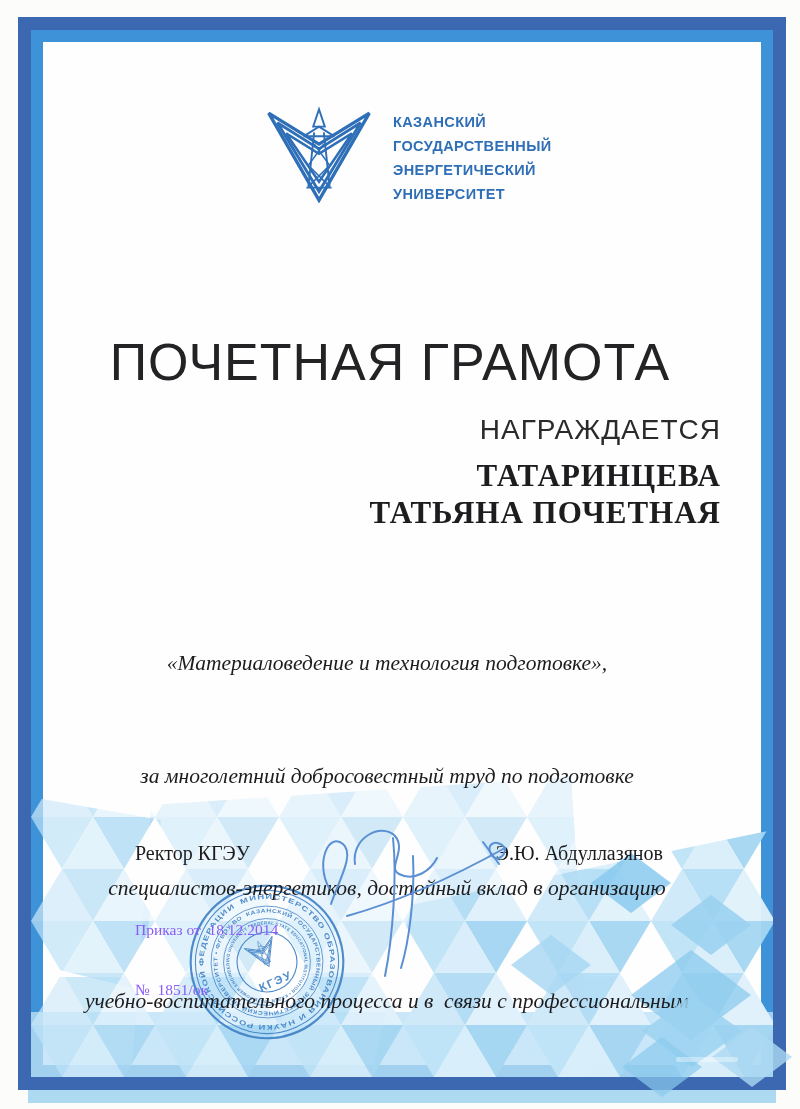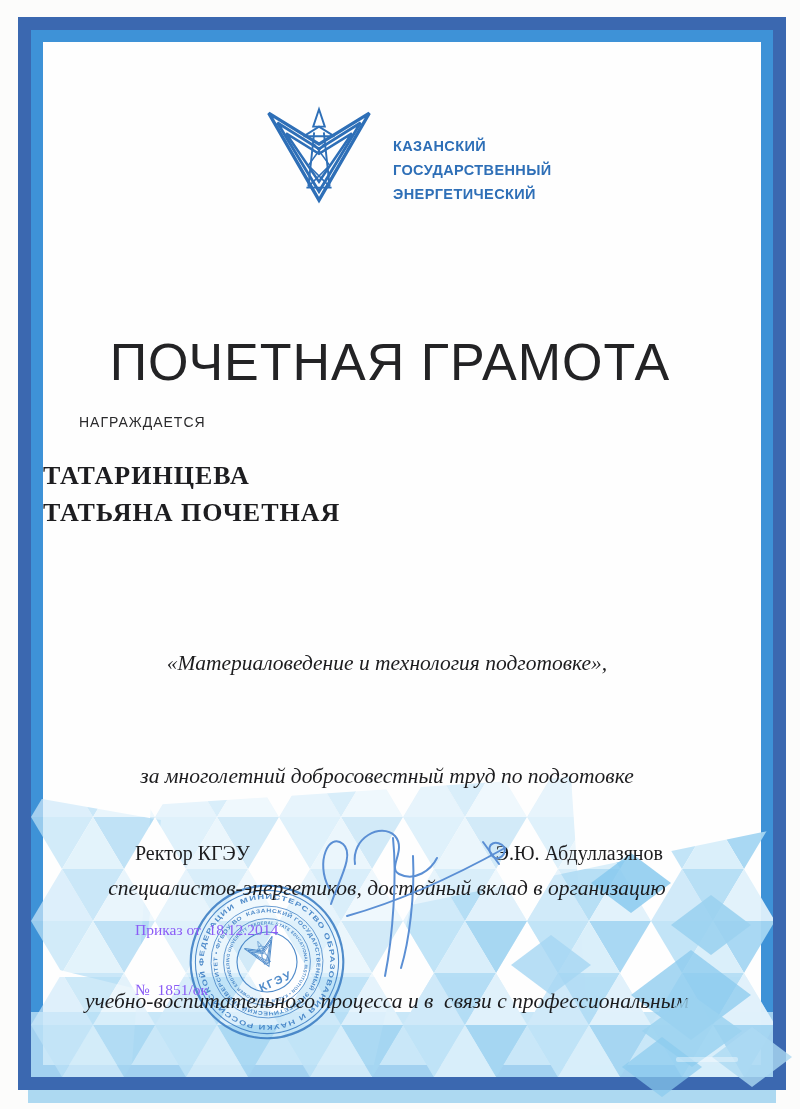--- a/index.html
+++ b/index.html
@@ -24,24 +24,24 @@
     background:rgba(255,255,255,.38); border-radius:2px; }
 
   
   .logo-row { position:absolute; left:212px; top:44px; display:flex; align-items:flex-end; }
   .logo-svg { width:128px; height:120px; color:#2e6fb7; }
   .logo-text { margin-left:10px; color:#2e6fb7; font-weight:bold; font-size:14.5px;
     line-height:24px; letter-spacing:.4px; }
 
   .title { position:absolute; left:0; right:40px; top:290px; text-align:center;
     font-size:52px; letter-spacing:1px; color:#232325; font-weight:normal; margin:0;padding-left:16px; }
-  .awarded { position:absolute; left:0; right:40px; top:372px; text-align:left;
-    font-size:14px; letter-spacing:1px; color:#2a2a2c;padding-left:36px; }
-  .recipient { position:absolute; left:0; right:40px; top:415px; text-align:left;
-    font-family:"Liberation Serif", serif; font-weight:bold; font-size:26px;
+  .awarded { position:absolute; left:0; right:40px; top:372px; text-align:right;
+    font-size:28px; letter-spacing:1px; color:#2a2a2c;padding-left:36px; }
+  .recipient { position:absolute; left:0; right:40px; top:415px; text-align:right;
+    font-family:"Liberation Serif", serif; font-weight:bold; font-size:31px;
     line-height:37px; letter-spacing:1px; color:#1d1d20; }
   .body-text { position:absolute; left:30px; right:60px; top:528px; text-align:center;
     font-family:"Liberation Serif", serif; font-style:italic; font-size:21.5px;
     line-height:37.5px; color:#1c1c1e; white-space:pre-wrap; }
 
   .sig-row { position:absolute; left:92px; right:98px; top:800px; height:30px;
     font-family:"Liberation Serif", serif; font-size:20px; color:#1c1c1e; }
   .sig-position { position:absolute; left:0; top:0; }
   .sig-name { position:absolute; right:0; top:0; }
   .order-block { position:absolute; left:92px; top:838px;
@@ -131,20 +131,21 @@
         </svg>
 
         <div class="logo-row">
           <svg class="logo-svg" viewBox="0 0 132 124" xmlns="http://www.w3.org/2000/svg" xmlns:xlink="http://www.w3.org/1999/xlink">
             <use href="#kgeu-logo" xlink:href="#kgeu-logo"></use>
           </svg>
           <div class="logo-text">
             <div>КАЗАНСКИЙ</div>
             <div>ГОСУДАРСТВЕННЫЙ</div>
             <div>ЭНЕРГЕТИЧЕСКИЙ</div>
+            <div>УНИВЕРСИТЕТ</div>
           </div>
         </div>
 
         <h1 class="title">ПОЧЕТНАЯ ГРАМОТА</h1>
         <div class="awarded">НАГРАЖДАЕТСЯ</div>
         <div class="recipient">
           <div>ТАТАРИНЦЕВА</div>
           <div>ТАТЬЯНА ПОЧЕТНАЯ</div>
         </div>
 

